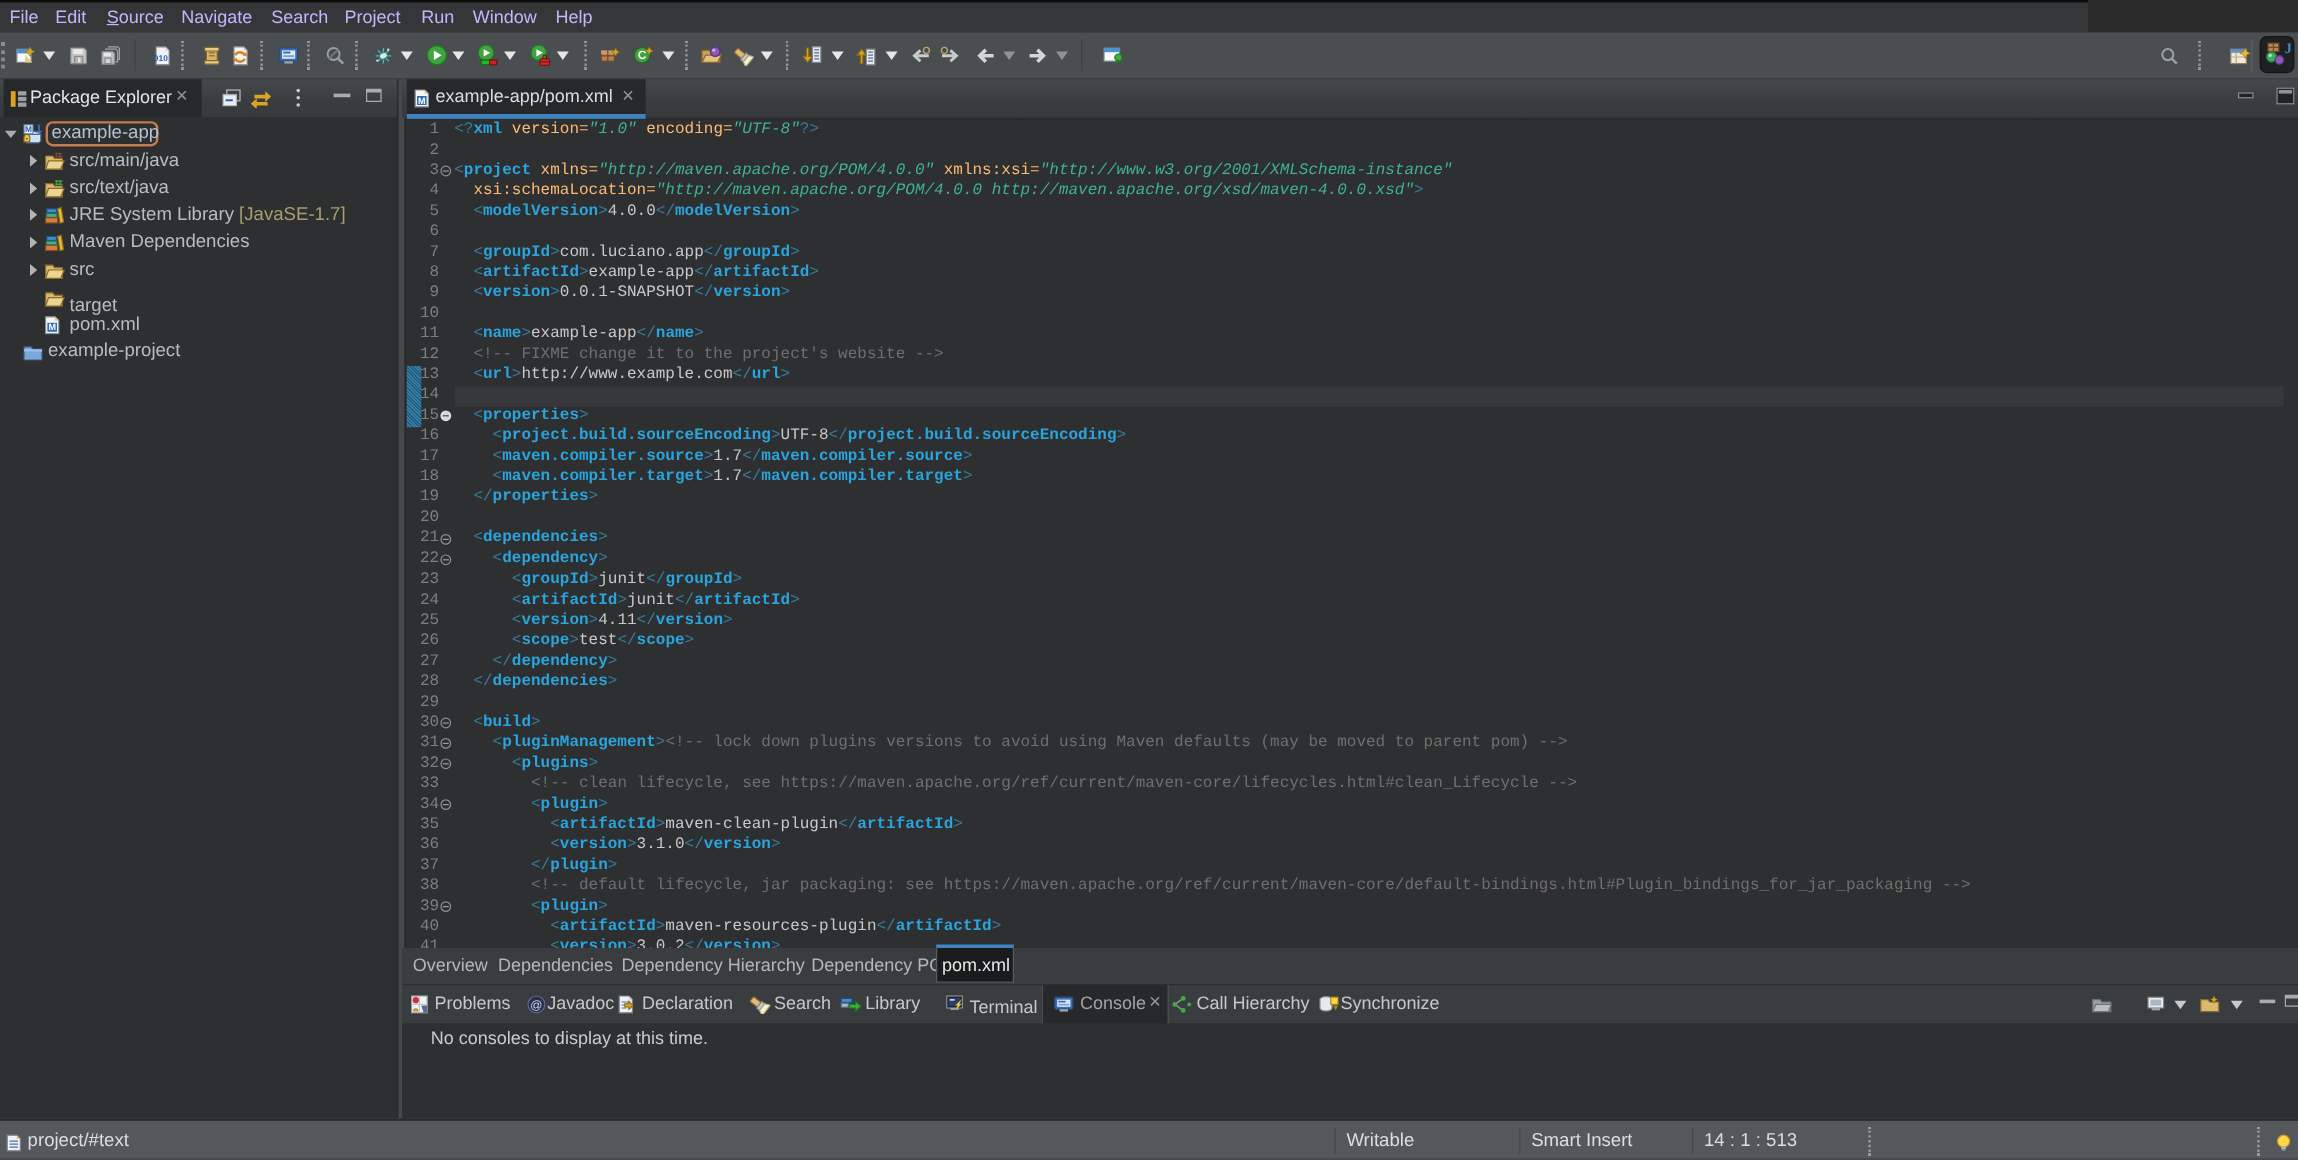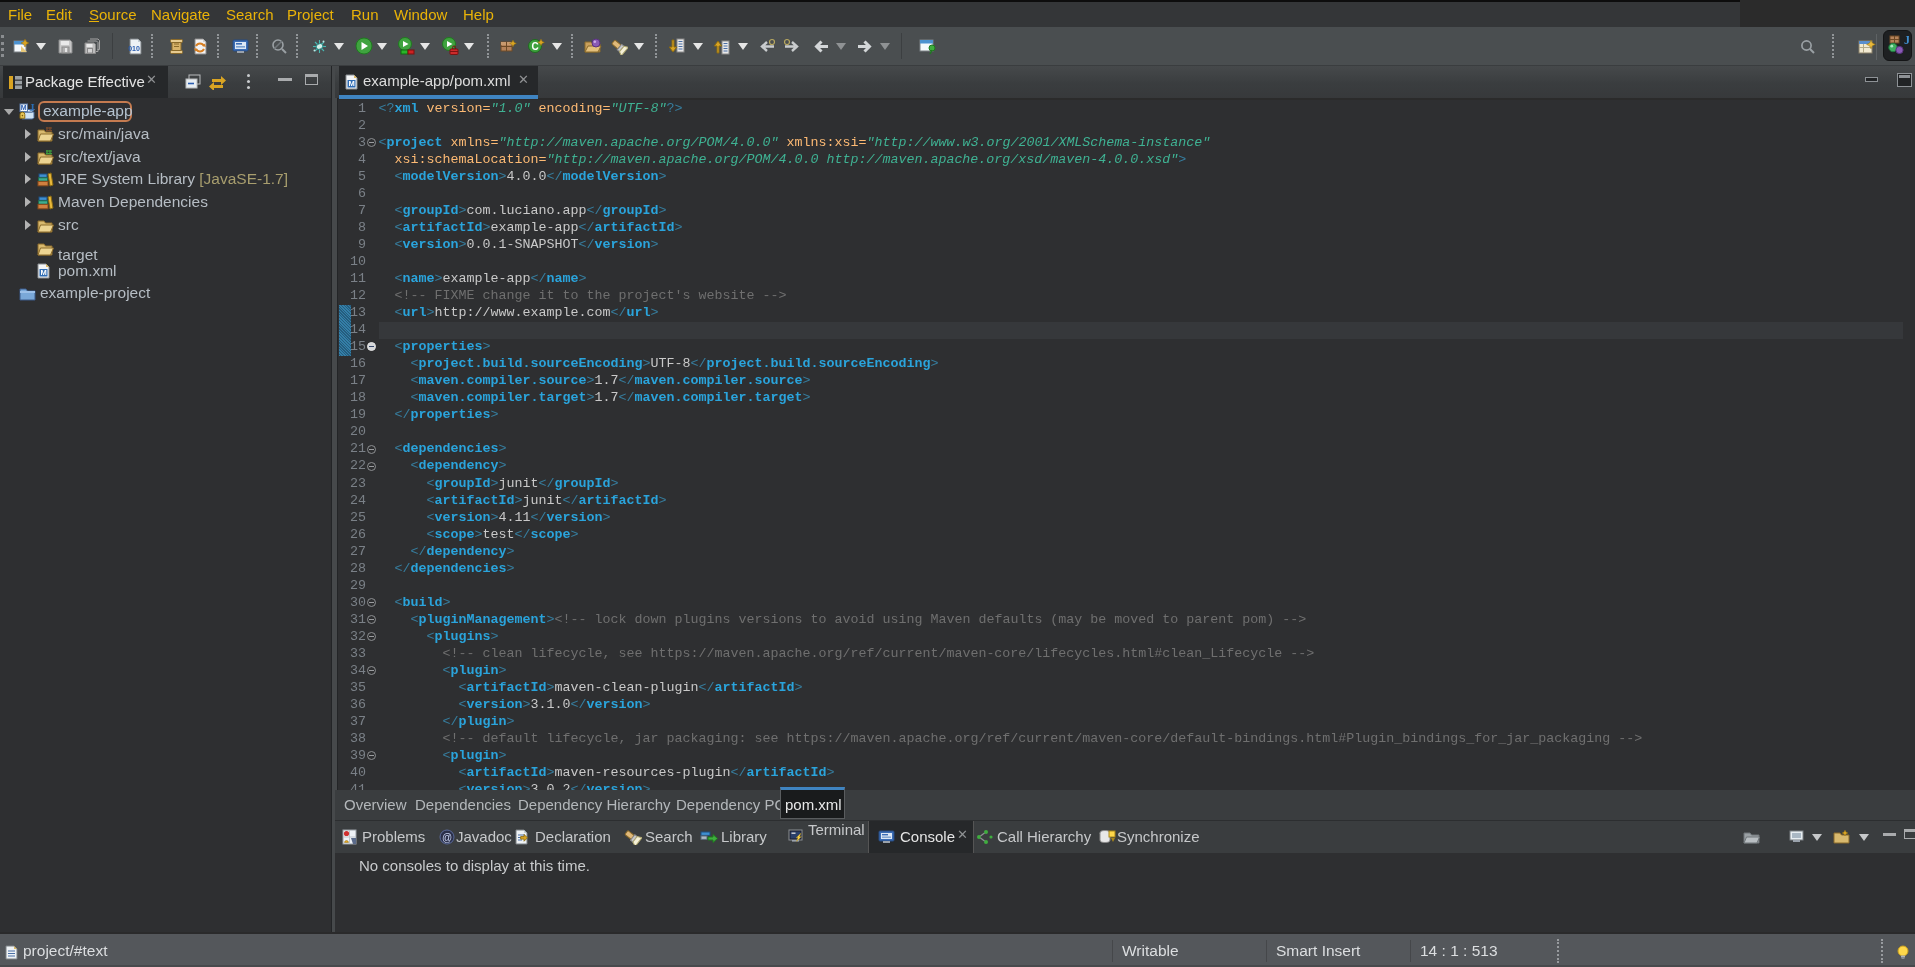--- a/index.html
+++ b/index.html
@@ -1,17 +1,17 @@
 <!DOCTYPE html>
 <html><head><meta charset="utf-8"><style>
 *{margin:0;padding:0;box-sizing:border-box}
 html,body{width:1915px;height:967px;overflow:hidden;background:#2b2b2b;
  font-family:"Liberation Sans",sans-serif;-webkit-font-smoothing:antialiased}
 .abs{position:absolute}
-#menubar{left:0;top:0;width:1740px;height:27px;background:#343638;border-top:2px solid #0d0d0d;color:#eab308;font-size:15px}
+#menubar{left:0;top:0;width:1740px;height:27px;background:#343638;border-top:2px solid #0d0d0d;color:#c4b5fd;font-size:15px}
 #menubar span.mi{position:absolute;top:4px}
 #toolbar{left:0;top:27px;width:1915px;height:39px;background:#4a4e50;border-bottom:1px solid #3a3d3f}
 .tsep{position:absolute;top:7px;height:24px;width:1px;border-left:2px dotted #a9adb0;opacity:.75}
 .tsolid{position:absolute;top:6px;height:26px;width:1px;background:#3c3f41}
 .darr{position:absolute;width:0;height:0;border-left:5.5px solid transparent;border-right:5.5px solid transparent;border-top:7px solid #ededed;top:16px}
 
 .tstrip{background:linear-gradient(#46494b,#3a3d3f 55%,#37393b)}
 .tab-sel{background:#26282a;color:#e2e2e2}
 .vtab{position:absolute;font-size:15px;color:#c6c8ca}
 
@@ -247,21 +247,21 @@
     </svg>
 </div>
 <div class="abs tstrip" style="left:0;top:66px;width:331px;height:32px">
 <div class="abs tab-sel" style="left:3px;top:0;width:165px;height:32px"></div>
 <svg class="abs" style="left:8px;top:9px" width="15" height="15" viewBox="0 0 15 15">
       <rect x="1" y="1" width="4" height="13" fill="#d9a423"></rect>
       <rect x="7" y="1" width="7" height="3.6" fill="#9aa0a4"></rect>
       <rect x="7" y="5.7" width="7" height="3.6" fill="#9aa0a4"></rect>
       <rect x="7" y="10.4" width="7" height="3.6" fill="#9aa0a4"></rect>
     </svg>
-<span class="vtab" style="left:25px;top:7px;color:#e4e4e4">Package Effective</span>
+<span class="vtab" style="left:25px;top:7px;color:#e4e4e4">Package Explorer</span>
 <span class="abs" style="left:146px;top:6px;color:#909294;font-size:13px">✕</span>
 <svg class="abs" style="left:185px;top:8px" width="16" height="16" viewBox="0 0 16 16">
       <rect x="4" y="1" width="11" height="9" fill="none" stroke="#b9bcbe"></rect>
       <rect x="1" y="5" width="11" height="9" fill="#e8eef2" stroke="#b9bcbe"></rect>
       <line x1="3" y1="9.5" x2="9" y2="9.5" stroke="#2a5db0" stroke-width="1.6"></line>
     </svg>
 <svg class="abs" style="left:208px;top:8px" width="19" height="16" viewBox="0 0 19 16">
       <path d="M4 5 h9 v-3 l5 4.5 -5 4.5 v-3 h-9z" fill="#d9a423"></path>
       <path d="M15 11 h-9 v-3 l-5 4.5 5 4.5 v-3 h9z" fill="#d9a423"></path>
     </svg>
@@ -482,30 +482,30 @@
       <path d="M8 8 h5 v-2.5 l4.5 4 -4.5 4 v-2.5 h-5z" fill="#3fae3f" stroke="#1f7a1f"></path>
     </svg>
 <span class="abs" style="left:386px;top:7px">Library</span>
 <svg class="abs" style="left:452px;top:8px" width="18" height="16" viewBox="0 0 18 16">
       <rect x="2" y="1" width="13" height="10" fill="#1a1d2a" stroke="#8a8f93"></rect>
       <rect x="3.5" y="2.5" width="10" height="7" fill="#2a3f6a"></rect>
       <rect x="4.5" y="3.5" width="4" height="1.4" fill="#d8d8d8"></rect>
       <rect x="5" y="11" width="7" height="1.6" fill="#9aa2ac"></rect>
       <path d="M10 8 l4-4 -1.5 4 2 -.5 -5 5 1.5-4 -2 .5z" fill="#ffd84a" stroke="#a8861a" stroke-width=".4"></path>
     </svg>
-<span class="abs" style="left:473px;top:0">Terminal</span>
+<span class="abs" style="left:473px;top:10px">Terminal</span>
 <div class="abs tab-sel" style="left:533px;top:0;width:106px;height:32px;border-left:1px solid #555;border-right:1px solid #555"></div>
 <svg class="abs" style="left:543px;top:8px" width="17" height="16" viewBox="0 0 17 16">
       <rect x="1" y="2" width="15" height="10" rx="1" fill="#3b6db5" stroke="#274b80"></rect>
       <rect x="3" y="4" width="11" height="6" fill="#dce7f5"></rect>
       <rect x="4" y="5" width="6" height="1.4" fill="#3b6db5"></rect>
       <rect x="4" y="7.5" width="9" height="1.4" fill="#7aa0d0"></rect>
       <rect x="5" y="12" width="7" height="2" fill="#9aa2ac"></rect>
     </svg>
-<span class="abs" style="left:565px;top:7px;color:#e5e5e5">Console</span>
+<span class="abs" style="left:565px;top:7px;color:#a3a3a3">Console</span>
 <span class="abs" style="left:622px;top:6px;color:#8f9294;font-size:13px">✕</span>
 <svg class="abs" style="left:641px;top:8px" width="17" height="16" viewBox="0 0 17 16">
       <g fill="#3fae3f">
         <circle cx="3" cy="8" r="2"></circle>
         <circle cx="10" cy="3" r="2"></circle>
         <circle cx="10" cy="13" r="2"></circle>
         <circle cx="15" cy="8" r="1.6"></circle>
       </g>
       <g stroke="#8f9294" stroke-width="1.2" fill="none">
         <path d="M4.5 7 L8.5 4"></path>

